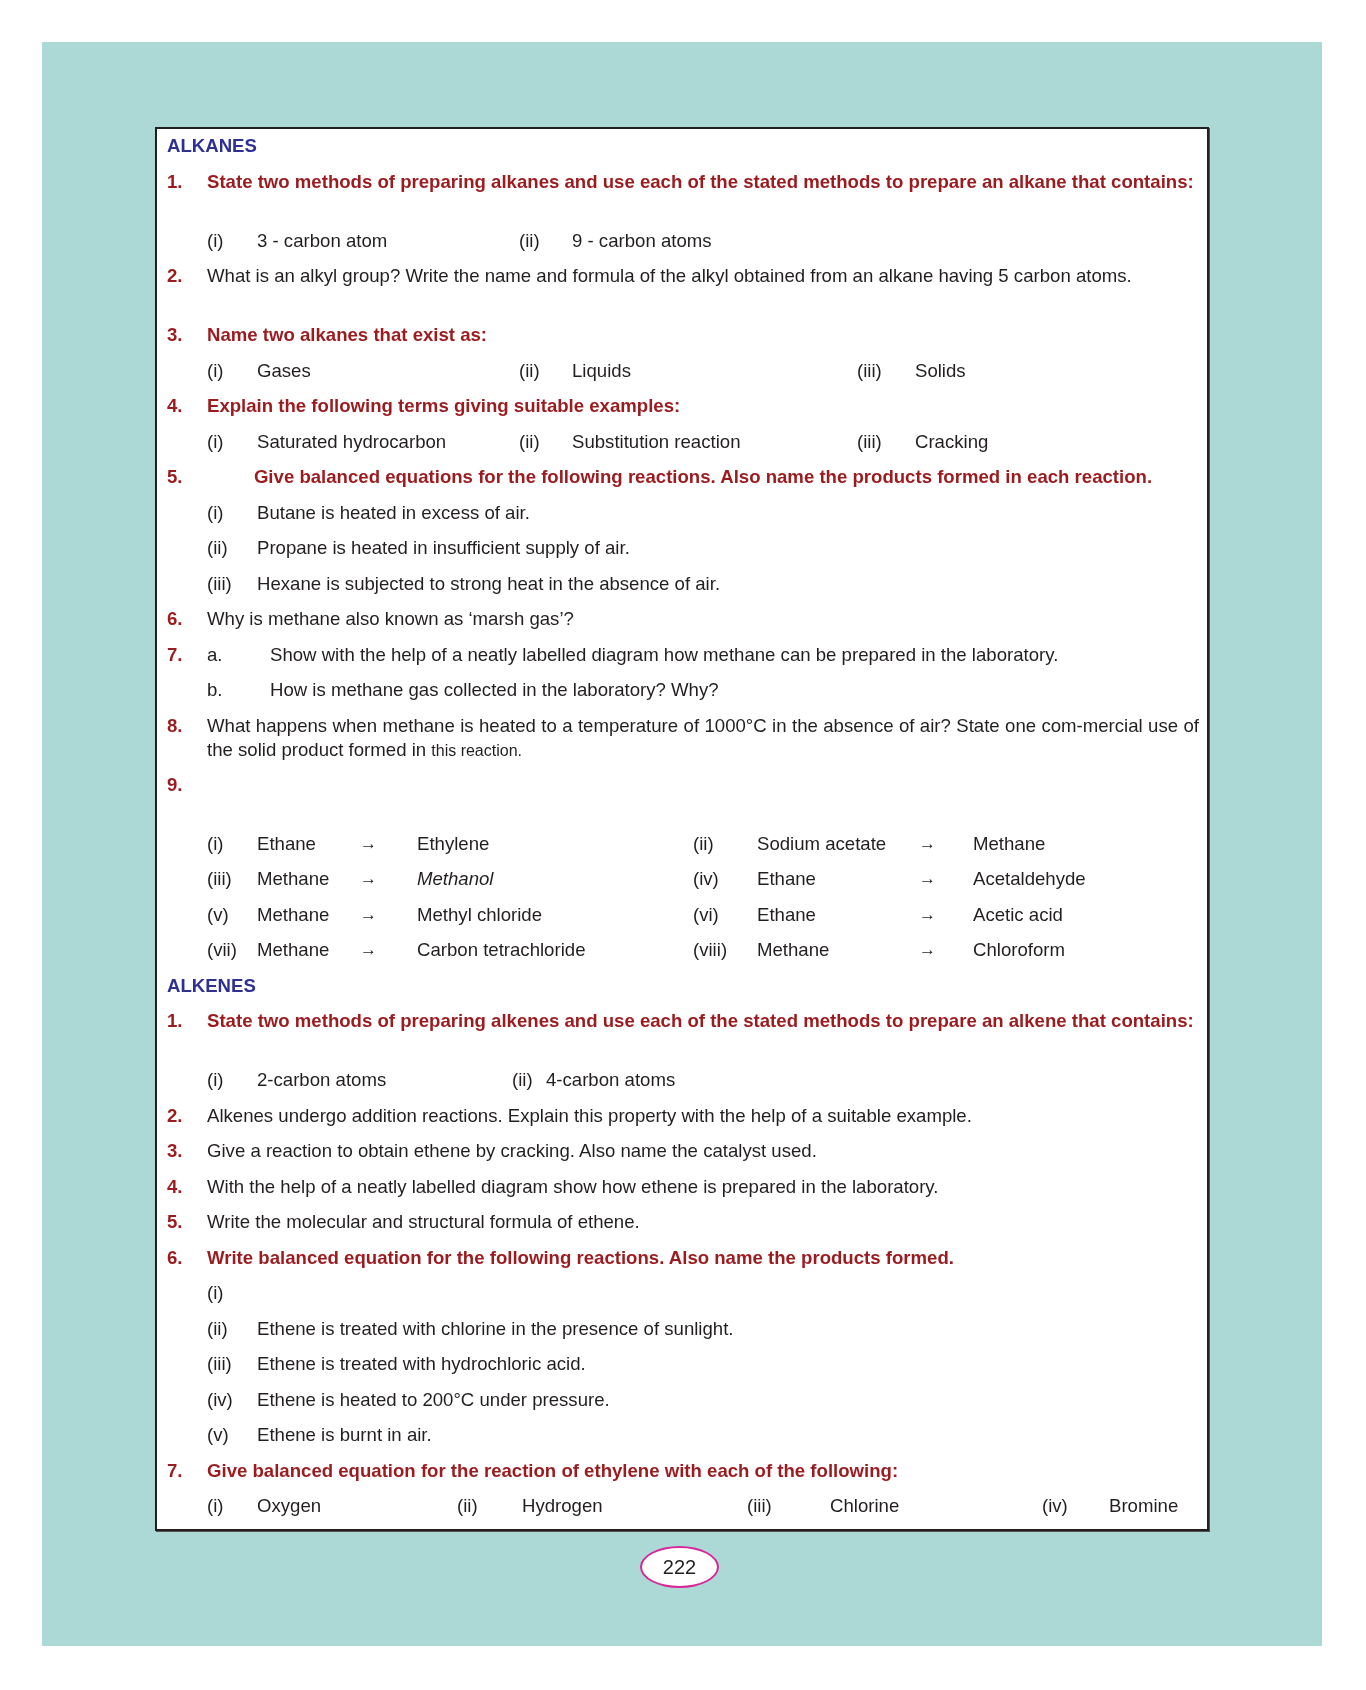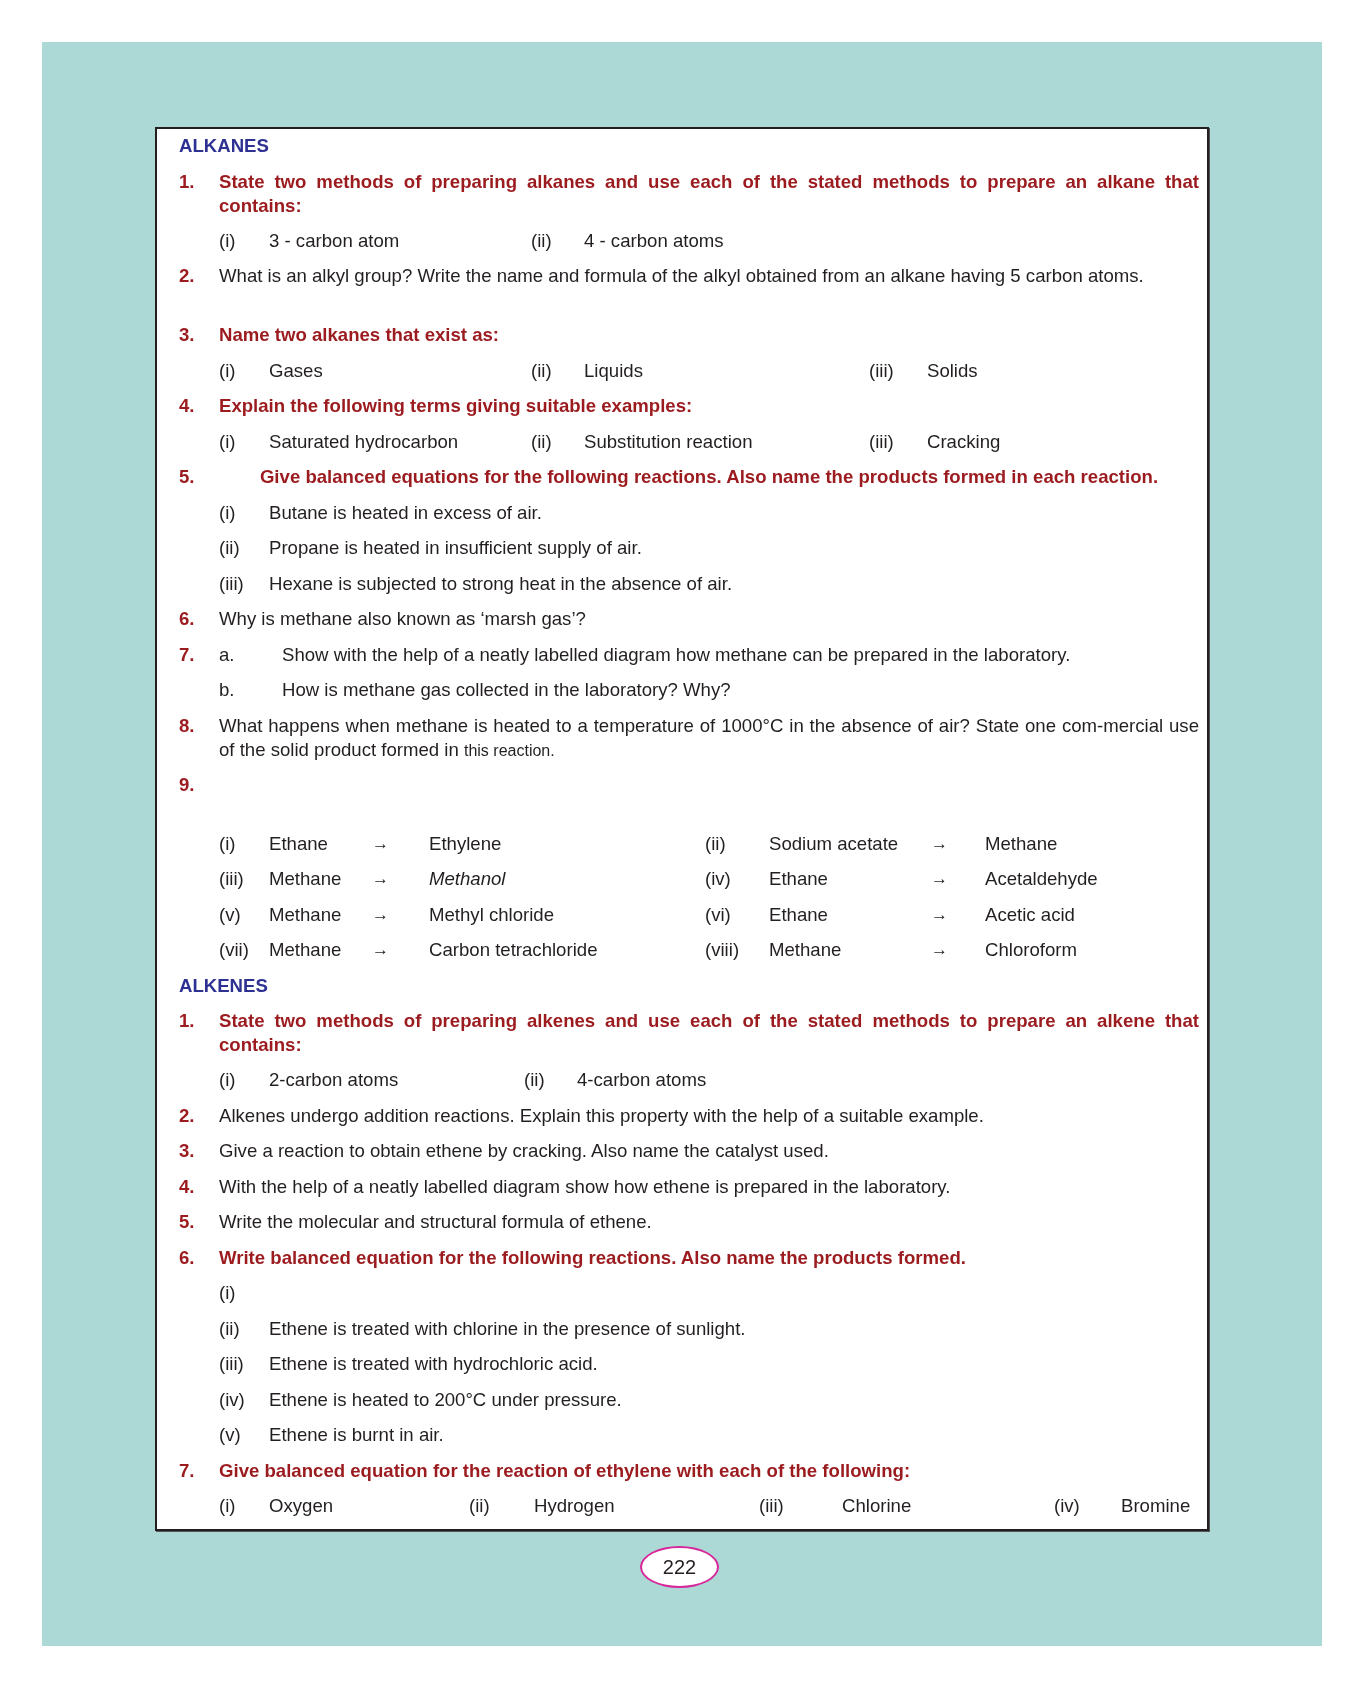--- a/index.html
+++ b/index.html
@@ -1,19 +1,19 @@
 <!DOCTYPE html>
 <html><head>
 <meta charset="utf-8">
 <style>
   html, body { margin:0; padding:0; background:#ffffff; }
   body { width:1366px; height:1690px; position:relative; font-family:"Liberation Sans", sans-serif; overflow:hidden; }
   .teal { position:absolute; left:42px; top:42px; width:1280px; height:1604px; background:#acd8d5; }
   .box { position:absolute; left:155px; top:127px; width:1050px; height:1400px; background:#ffffff; border:2px solid #231f20; box-shadow:1px 1px 0 #555; }
-  .inner { position:absolute; left:10px; top:5px; right:8px;margin-left:12px; }
+  .inner { position:absolute; left:10px; top:5px; right:8px; }
   .row { position:relative; height:35.5px; font-size:18.6px; line-height:24px; color:#231f20; }
   .row.tall { height:59px; }
   .hdr { color:#2e3192; font-weight:bold; font-size:18.6px; }
   .num { position:absolute; left:0; top:0; color:#9b1b1f; font-weight:bold; }
   .q { position:absolute; left:40px; right:0; top:0; text-align:justify; }
   .q.red { color:#9b1b1f; font-weight:bold; }
   .q .small { font-size:16px; }
   .c { position:absolute; top:0; white-space:nowrap; }
   .arrow { font-size:17px; }
   .pagenum { position:absolute; left:640px; top:1546px; width:75px; height:38px; border:2px solid #d6289a; border-radius:50%; background:#fff; text-align:center; line-height:38px; font-size:20px; color:#231f20; }
@@ -29,21 +29,21 @@
     <div class="row hdr">ALKANES</div>
 
     <div class="row tall">
       <span class="num">1.</span>
       <span class="q red">State two methods of preparing alkanes and use each of the stated  methods to prepare an alkane that contains:</span>
     </div>
     <div class="row">
       <span class="c" style="left:40px">(i)</span>
       <span class="c" style="left:90px">3 - carbon atom</span>
       <span class="c" style="left:352px">(ii)</span>
-      <span class="c" style="left:405px">4 - carbon atoms</span>
+      <span class="c" style="left:405px">9 - carbon atoms</span>
     </div>
 
     <div class="row tall">
       <span class="num">2.</span>
       <span class="q">What is an alkyl group? Write the name and formula of the alkyl obtained from an alkane having 5 carbon atoms.</span>
     </div>
 
     <div class="row">
       <span class="num">3.</span>
       <span class="q red">Name two alkanes that exist as:</span>
@@ -157,21 +157,21 @@
     <div class="row hdr">ALKENES</div>
 
     <div class="row tall">
       <span class="num">1.</span>
       <span class="q red">State two methods of preparing alkenes and use each of the stated  methods to prepare an alkene that contains:</span>
     </div>
     <div class="row">
       <span class="c" style="left:40px">(i)</span>
       <span class="c" style="left:90px">2-carbon atoms</span>
       <span class="c" style="left:345px">(ii)</span>
-      <span class="c" style="left:398px">4-carbon atoms</span>
+      <span class="c" style="left:379px">4-carbon atoms</span>
     </div>
 
     <div class="row">
       <span class="num">2.</span>
       <span class="q" style="text-align:left">Alkenes undergo addition reactions. Explain this property with the help of a suitable example.</span>
     </div>
     <div class="row">
       <span class="num">3.</span>
       <span class="q" style="text-align:left">Give a reaction to obtain ethene by cracking. Also name the catalyst used.</span>
     </div>

